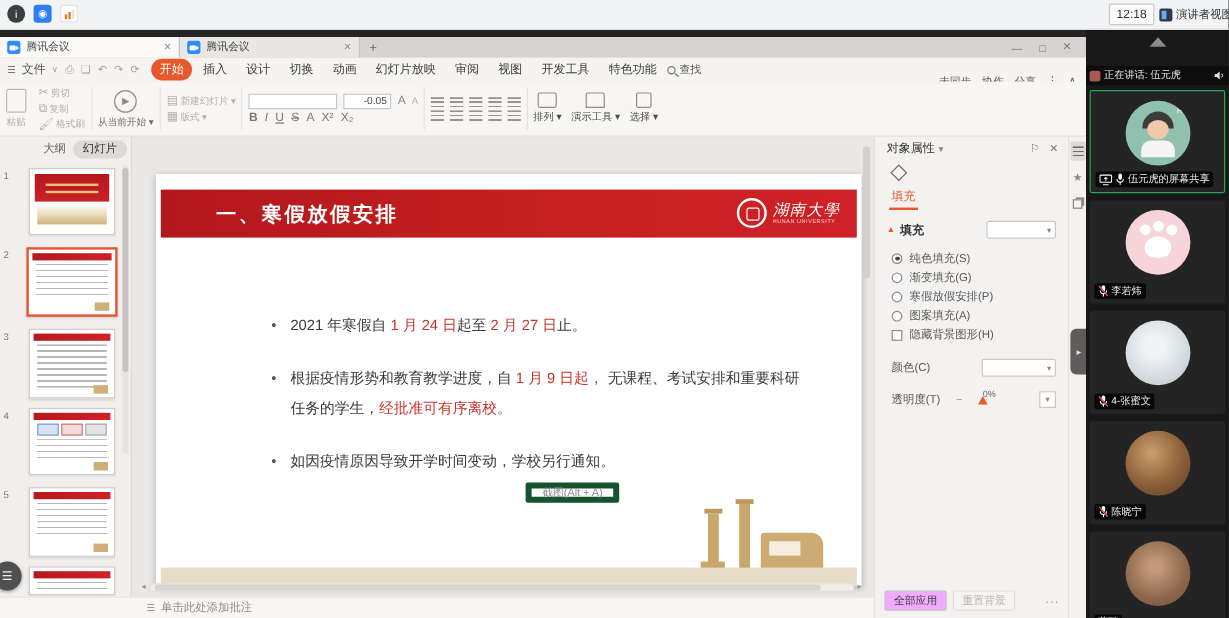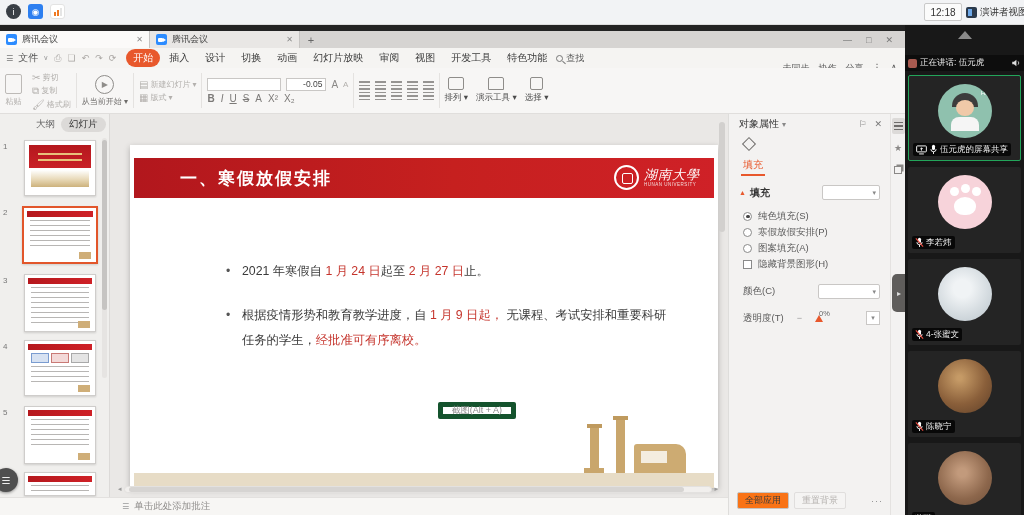--- a/index.html
+++ b/index.html
@@ -138,21 +138,21 @@
   .cbox{width:9px;height:9px;border:1px solid #8a8a8a;background:#fff;flex:0 0 auto;}
   .p-row{display:flex;align-items:center;margin:12px 10px 0 14px;font-size:9.5px;color:#5a5a5a;}
   .slider{margin-left:auto;display:flex;align-items:center;gap:3px;}
   .sl-wrap{position:relative;width:58px;}
   .sl-val{position:absolute;left:14px;top:-9px;font-size:7.5px;color:#666;}
   .sl-track{height:2px;background:#c9c7c5;border-radius:1px;position:relative;}
   .sl-thumb{position:absolute;left:10px;top:-3px;width:0;height:0;border-left:4px solid transparent;border-right:4px solid transparent;border-bottom:7px solid #e8582c;}
   .spin{width:14px;height:14px;border:1px solid #c9c7c5;background:#fff;color:#888;font-size:7px;display:flex;align-items:center;justify-content:center;}
   .minus{color:#999;font-size:9px;}
   .p-foot{position:absolute;left:0;bottom:6px;width:162px;display:flex;align-items:center;padding:0 8px;gap:5px;}
-  .pbtn{height:17px;padding:0 7px;border:1px solid #c6c4c2;background:#f97316;border-radius:2px;font-size:9px;color:#3d3d3d;display:flex;align-items:center;}
+  .pbtn{height:17px;padding:0 7px;border:1px solid #c6c4c2;background:#f0abfc;border-radius:2px;font-size:9px;color:#3d3d3d;display:flex;align-items:center;}
   .pbtn.dis{color:#b8b5b2;border-color:#e0dedd;background:#f5f4f3;}
   .p-more{margin-left:auto;color:#8a8a8a;font-size:9px;letter-spacing:1px;}
 
   
   .w-mini{position:absolute;left:890px;top:89px;width:15px;height:401px;background:#f3f2f1;border-left:1px solid #e4e2e0;}
   .mi{width:13px;height:16px;margin:4px auto 6px;display:flex;align-items:center;justify-content:center;}
   .mi.sel{background:#dcdad8;border-radius:2px;}
   .mi .sliders{width:9px;height:8px;background:repeating-linear-gradient(to bottom,#6e6c6a 0 1.5px,transparent 1.5px 3.5px);}
   .mi .star{color:#8a8886;font-size:9px;}
   .mi .copy2{width:8px;height:8px;border:1px solid #8a8886;box-shadow:2px -2px 0 -0.5px #8a8886;}
@@ -420,20 +420,21 @@
             <span class="seal"></span>
             <span class="logo-txt">
               <span class="logo-cn">湖南大學</span>
               <span class="logo-en">HUNAN UNIVERSITY</span>
             </span>
           </div>
         </div>
         <ul class="bullets" id="bullets">
             <li><span>2021 年寒假自 </span><span class="red">1 月 24 日</span><span>起至 </span><span class="red">2 月 27 日</span><span>止。</span></li>
             <li><span>根据疫情形势和教育教学进度，自 </span><span class="red">1 月 9 日起，</span><span> 无课程、考试安排和重要科研任务的学生，</span><span class="red">经批准可有序离校。</span></li>
+            <li><span>如因疫情原因导致开学时间变动，学校另行通知。</span></li>
           </ul>
         <div class="monument">
           <span class="cap k1"></span>
             <span class="cap k2"></span>
           <span class="col c1"></span>
             <span class="col c2"></span>
           <span class="base"></span>
           <span class="hall"></span>
         </div>
         <div class="strip"></div>
@@ -466,20 +467,24 @@
       </div>
       <div class="p-sec">
         <span class="tri">▲</span>
         <span>填充</span>
         <span class="dd">▾</span>
       </div>
       <div class="p-opts" id="fill-options">
           <div class="p-opt">
             <span class="radio on"></span>
             <span>纯色填充(S)</span>
+          </div>
+          <div class="p-opt">
+            <span class="radio"></span>
+            <span>渐变填充(G)</span>
           </div>
           <div class="p-opt">
             <span class="radio"></span>
             <span>寒假放假安排(P)</span>
           </div>
           <div class="p-opt">
             <span class="radio"></span>
             <span>图案填充(A)</span>
           </div>
           <div class="p-opt">

